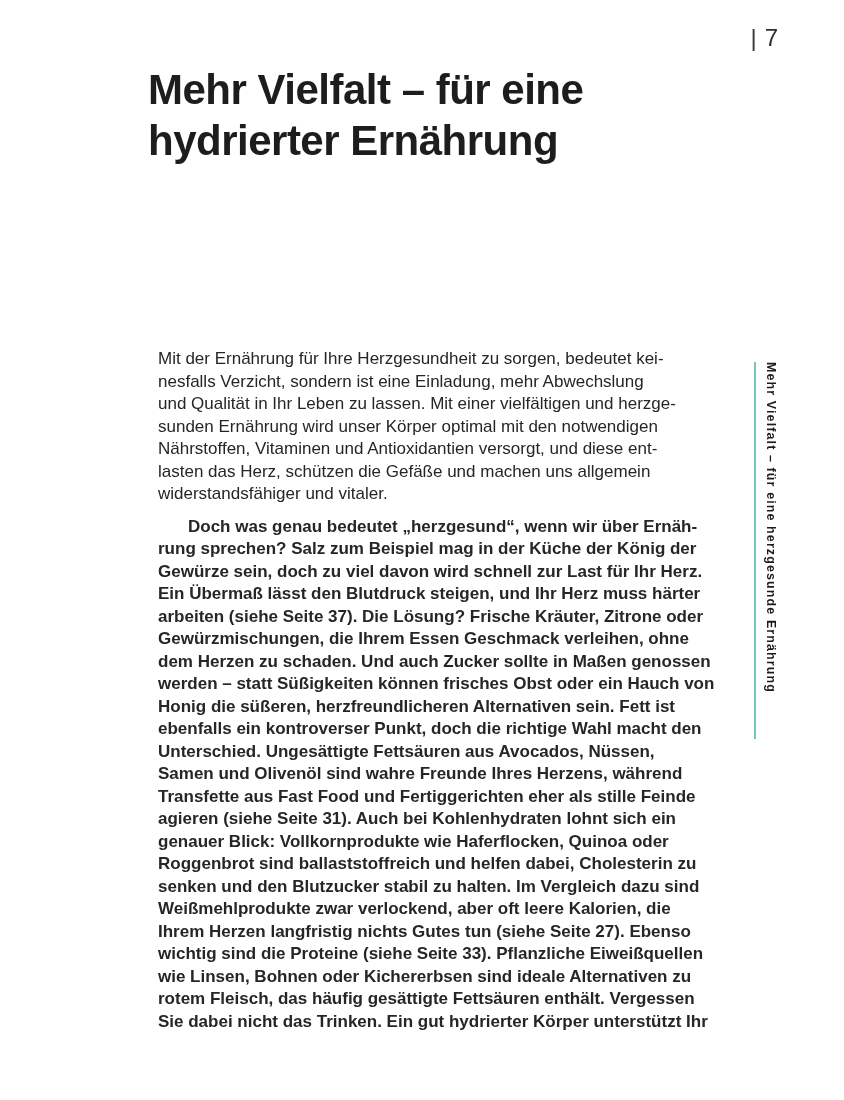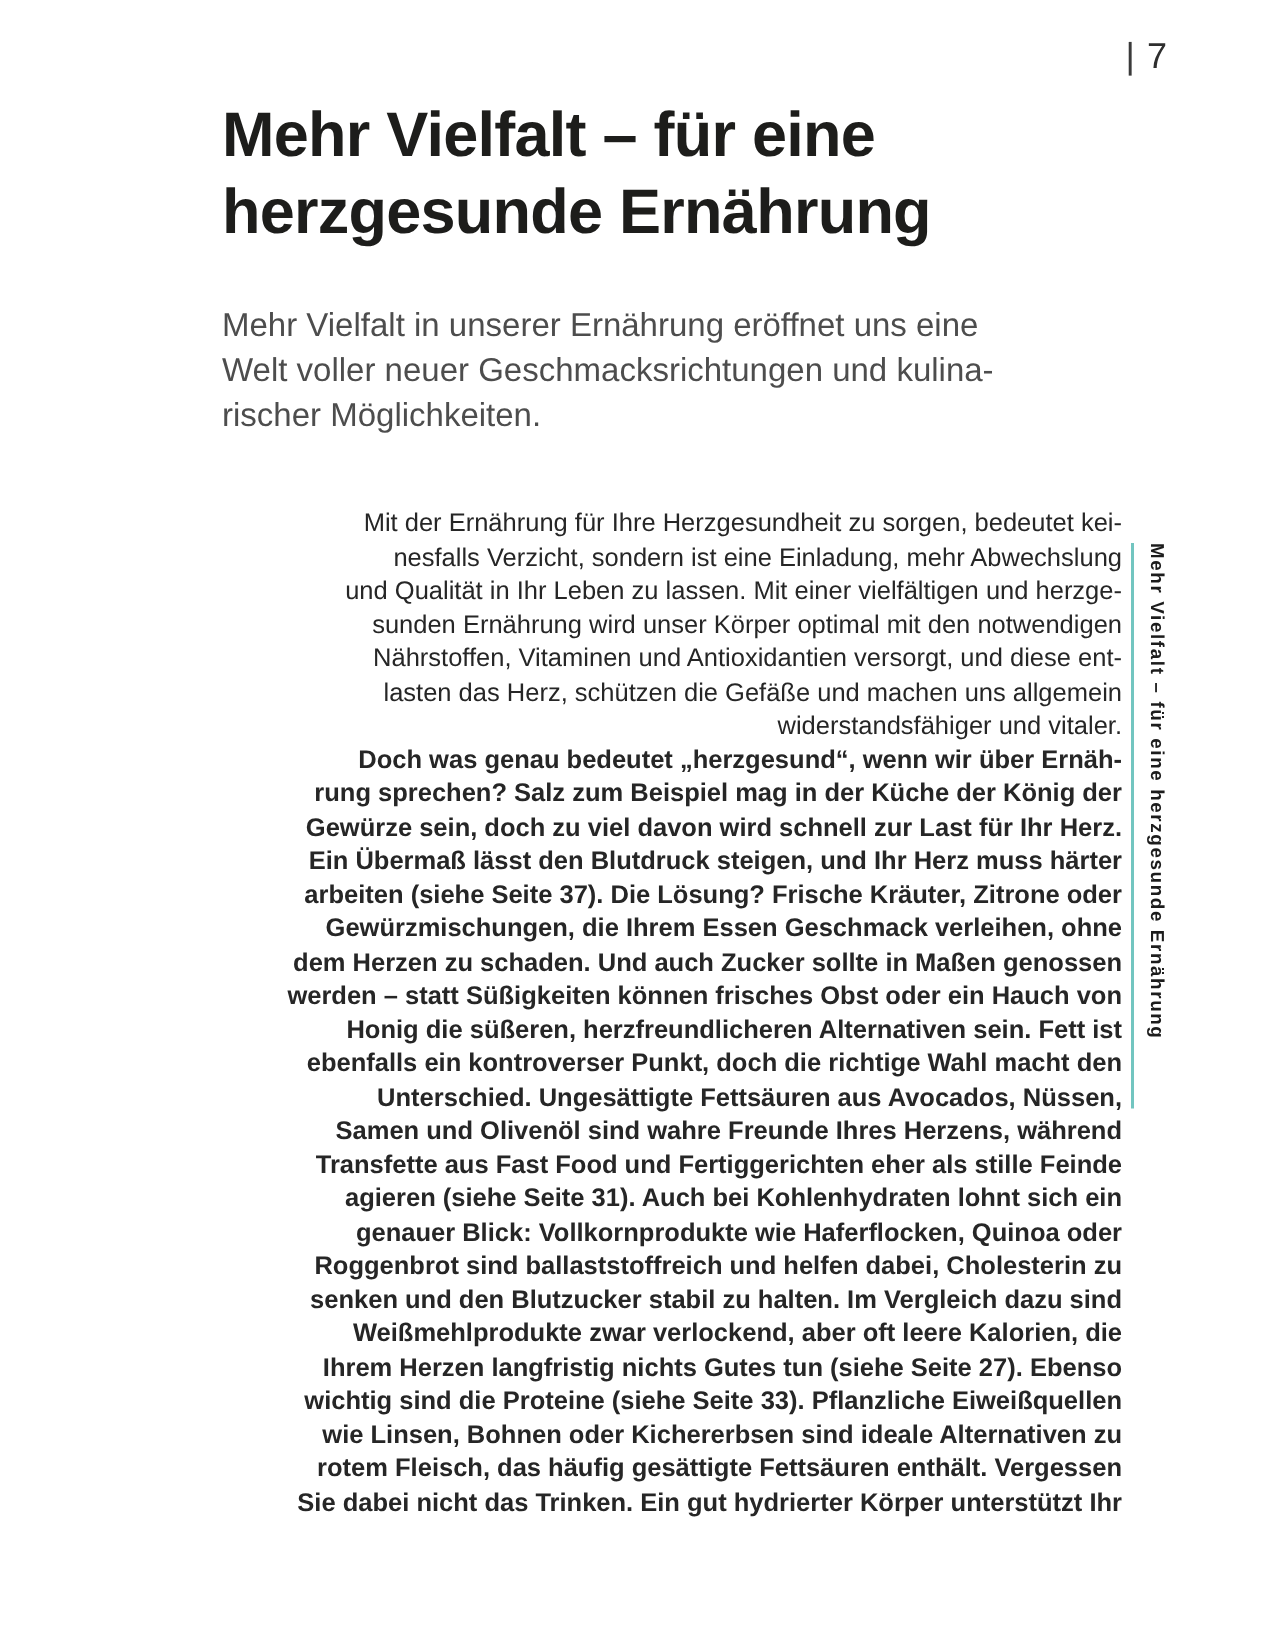--- a/index.html
+++ b/index.html
@@ -58,23 +58,22 @@
   .bodytext {
     position: absolute;
     left: 148px;
     top: 338px;
     width: 600px;
     font-size: 17px;
     line-height: 22.5px;
     color: #262626;
   }
   .bodytext p {
-    margin: 0;
+    margin: 10px;
     white-space: pre-line;
-    text-align: right;
   }
   .bodytext p.indent {
     text-indent: 30px;
     font-weight: bold;
   }
   .side-rule {
     position: absolute;
     left: 754px;
     top: 362px;
     width: 2px;
@@ -100,25 +99,22 @@
 </head>
 <body>
 
 <div class="page">
 
   <div class="pagenum">
     <span class="divider">|</span><span>7</span>
   </div>
 
   <h1 class="title">Mehr Vielfalt – für eine
-herzgesunde Ernährung</h1>
+hydrierter Ernährung</h1>
 
-  <p class="intro">Mehr Vielfalt in unserer Ernährung eröffnet uns eine
-Welt voller neuer Geschmacksrichtungen und kulina-
-rischer Möglichkeiten.</p>
 
   <div class="bodytext">
     <p>Mit der Ernährung für Ihre Herzgesundheit zu sorgen, bedeutet kei-
 nesfalls Verzicht, sondern ist eine Einladung, mehr Abwechslung
 und Qualität in Ihr Leben zu lassen. Mit einer vielfältigen und herzge-
 sunden Ernährung wird unser Körper optimal mit den notwendigen
 Nährstoffen, Vitaminen und Antioxidantien versorgt, und diese ent-
 lasten das Herz, schützen die Gefäße und machen uns allgemein
 widerstandsfähiger und vitaler.</p>
     <p class="indent">Doch was genau bedeutet „herzgesund“, wenn wir über Ernäh-

